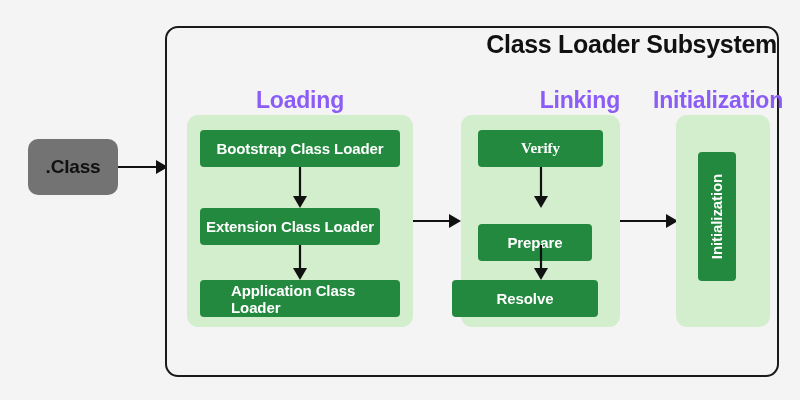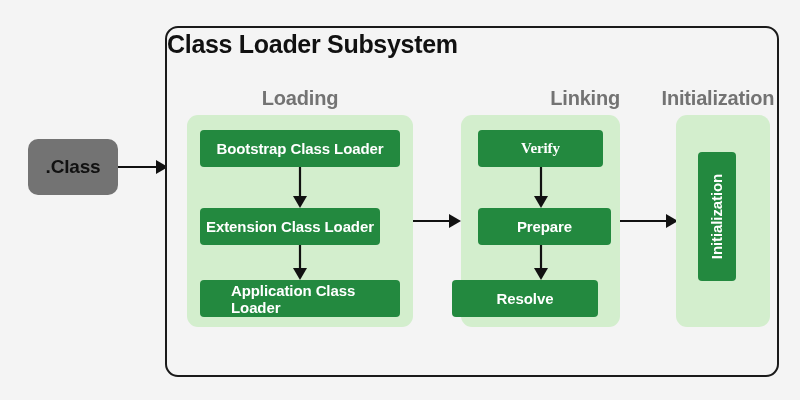--- a/index.html
+++ b/index.html
@@ -42,32 +42,32 @@
     border: 2px solid #1a1a1a;
     border-radius: 13px;
     background: #f4f4f4;
     box-sizing: border-box;
   }
 
   .subsystem-title {
     left: 167px;
     top: 30px;
     width: 610px;
-    text-align: left;
+    text-align: right;
     font-size: 25px;
     font-weight: bold;
     color: #111111;
     letter-spacing: -0.3px;
   }
 
   .phase-title {
     text-align: center;
-    font-size: 20px;
-    font-weight: bold;
-    color: #737373;
+    font-size: 23px;
+    font-weight: bold;
+    color: #8b5cf6;
     letter-spacing: -0.2px;
   }
   .phase-title.loading        { left: 187px; top: 87px; width: 226px; }
   .phase-title.linking        { left: 461px; top: 87px; width: 159px; text-align: right; }
   .phase-title.initialization { left: 645px; top: 87px; width: 146px; }
 
   .phase-panel {
     background: #d3eecd;
     border-radius: 11px;
   }
@@ -88,21 +88,21 @@
     box-sizing: border-box;
   }
 
   
   .step-box.bootstrap   { left: 200px; top: 130px; width: 200px; height: 37px; }
   .step-box.extension   { left: 200px; top: 208px; width: 180px; height: 37px; }
   .step-box.application { left: 200px; top: 280px; width: 200px; height: 37px; padding-left: 31px; }
 
   
   .step-box.verify  { left: 478px; top: 130px; width: 125px; height: 37px; font-family: Liberation Serif, serif; }
-  .step-box.prepare { left: 478px; top: 208px; width: 133px; height: 37px; }
+  .step-box.prepare { left: 478px; top: 224px; width: 114px; height: 37px; }
   .step-box.resolve { left: 452px; top: 280px; width: 146px; height: 37px; text-align: right; }
 
   
   .step-box.initialization {
     left: 698px;
     top: 152px;
     width: 38px;
     height: 129px;
   }
   .step-box.initialization .vertical-label {

